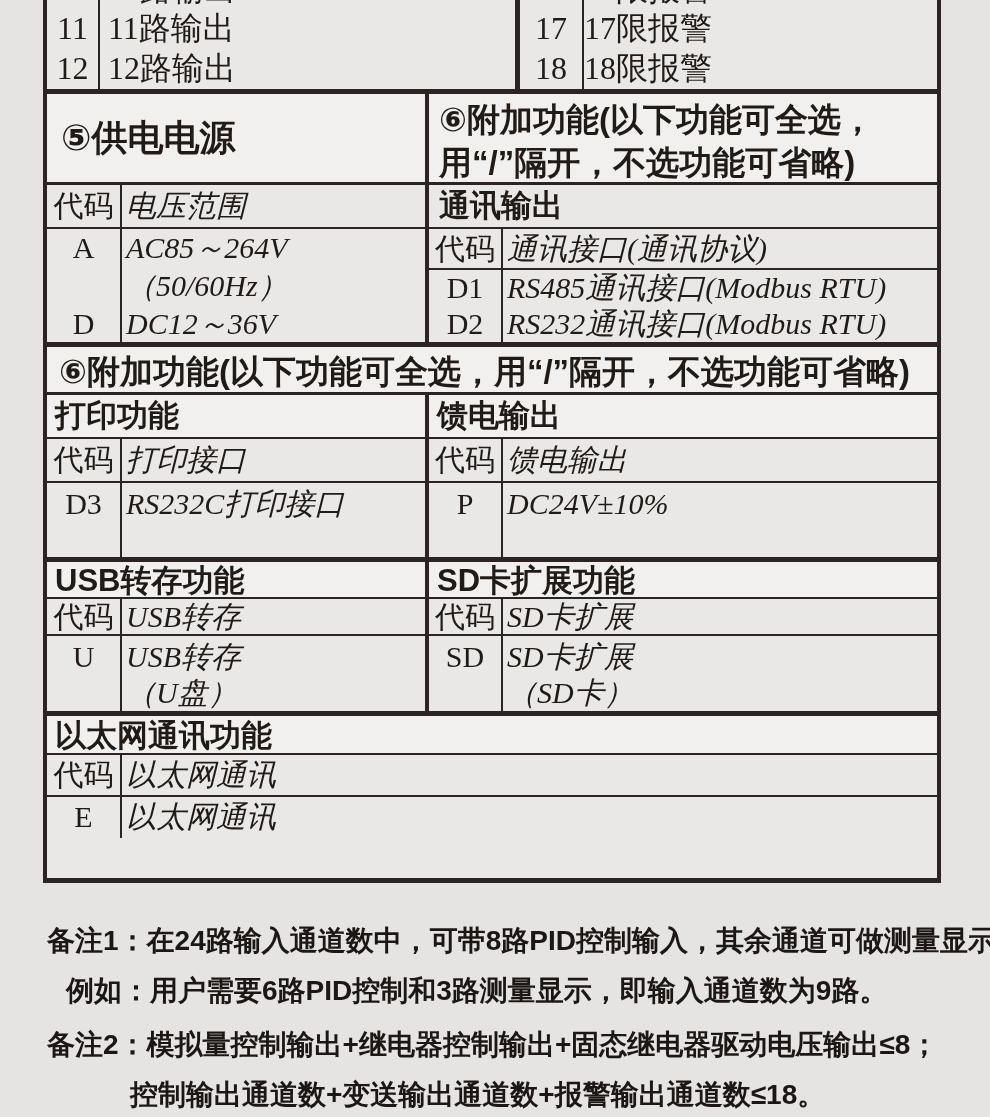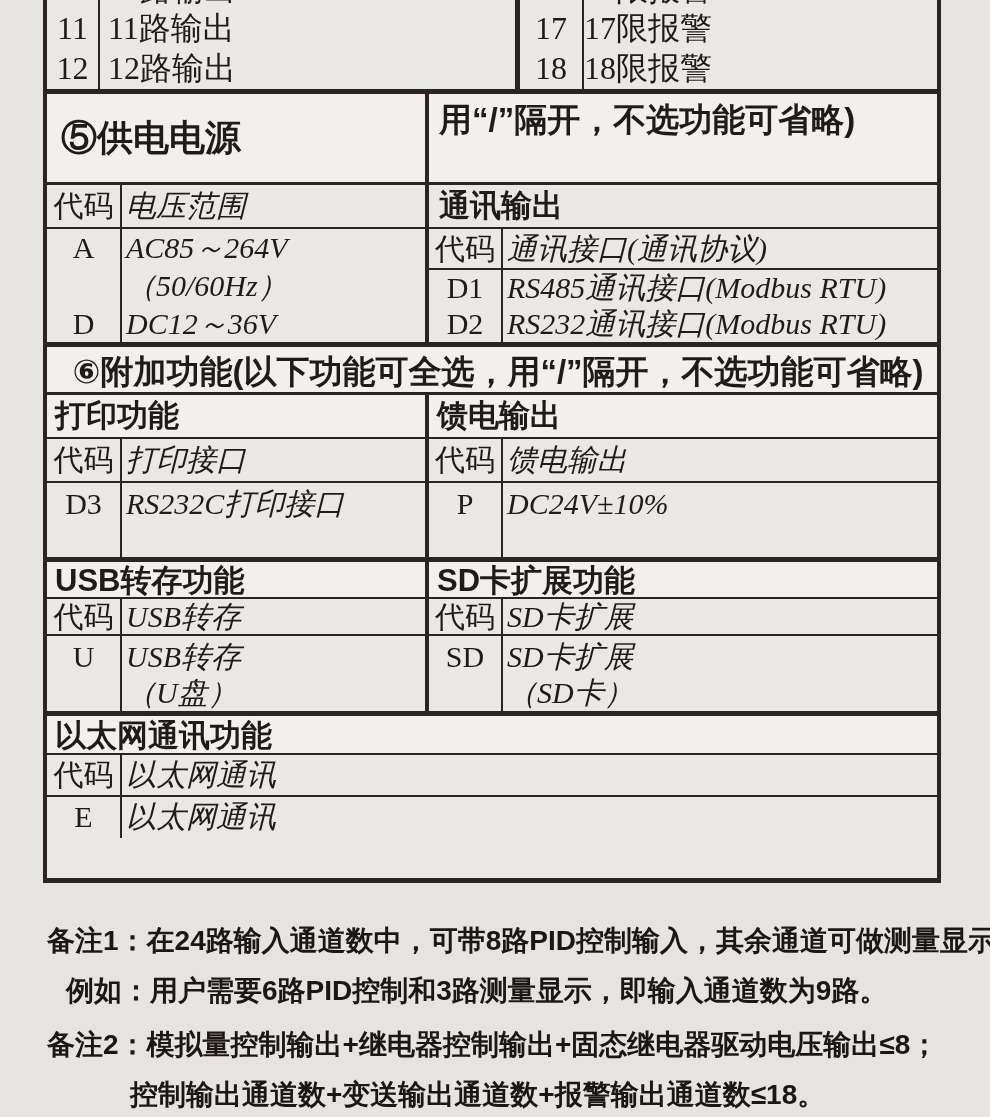--- a/index.html
+++ b/index.html
@@ -32,37 +32,37 @@
   .col-codeR{width:64px;border-right:2px solid #2b2422;text-align:center;}
   .col-descR{flex:1;}
   .r-clip{height:8px;overflow:hidden;}
   .r-clip span{display:block;margin-top:-27px;line-height:33px;}
   .r-a{height:40px;line-height:40px;}
   .r-b{height:41px;line-height:40px;}
 
   
   .sec-band1{height:93px;display:flex;}
   .b1-left{width:382px;border-right:4px solid #2b2422;box-sizing:border-box;
-           display:flex;align-items:center;padding-left:14px;font-size:36px;font-family:Liberation Serif, serif;}
+           display:flex;align-items:center;padding-left:14px;font-size:36px;}
   .b1-right{flex:1;font-size:33px;line-height:43px;padding:4px 0 0 10px;}
 
   
   .sec-power{height:160px;display:flex;font-size:30px;}
   .p-col{display:flex;flex-direction:column;}
   .p-head{height:45px;border-bottom:2px solid #2b2422;display:flex;box-sizing:border-box;line-height:42px;}
   .p-body{flex:1;display:flex;}
   .ln38{height:38px;line-height:38px;}
   .pr-title{height:45px;border-bottom:2px solid #2b2422;box-sizing:border-box;line-height:42px;
             padding-left:10px;font-family:"Liberation Sans","DejaVu Sans",sans-serif;font-weight:bold;font-size:31px;}
   .pr-chead{height:42px;border-bottom:2px solid #2b2422;display:flex;box-sizing:border-box;line-height:39px;}
   .pr-row1{height:36px;display:flex;line-height:36px;}
   .pr-row2{flex:1;display:flex;line-height:36px;}
 
   
-  .sec-band2{height:50px;line-height:50px;padding-left:12px;font-size:33px;overflow:hidden;white-space:nowrap;text-align:center;}
+  .sec-band2{height:50px;line-height:50px;padding-left:12px;font-size:33px;overflow:hidden;white-space:nowrap;}
 
   
   .sec-band3{height:45px;display:flex;font-size:31px;line-height:42px;}
   .b3-left{width:382px;border-right:4px solid #2b2422;box-sizing:border-box;padding-left:8px;}
   .b3-right{flex:1;padding-left:8px;}
   .sec-band4{height:40px;display:flex;font-size:31px;line-height:37px;}
   .sec-band5{height:42px;line-height:39px;padding-left:8px;font-size:31px;}
 
   
   .sec-coderow{height:44px;display:flex;font-size:30px;line-height:41px;}
@@ -117,20 +117,21 @@
             <span>16限报警</span>
           </div>
         <div class="r-a">17限报警</div>
         <div class="r-b">18限报警</div>
       </div>
     </div>
 
     <div class="sec bt5 sec-band1 band">
       <div class="b1-left">⑤供电电源</div>
       <div class="b1-right">
+        <div>⑥附加功能(以下功能可全选，</div>
         <div>用“/”隔开，不选功能可省略)</div>
       </div>
     </div>
 
     <div class="sec bt3 sec-power">
       <div class="half-l p-col">
         <div class="p-head">
           <div class="ccode">代码</div>
           <div class="cdesc">电压范围</div>
         </div>

